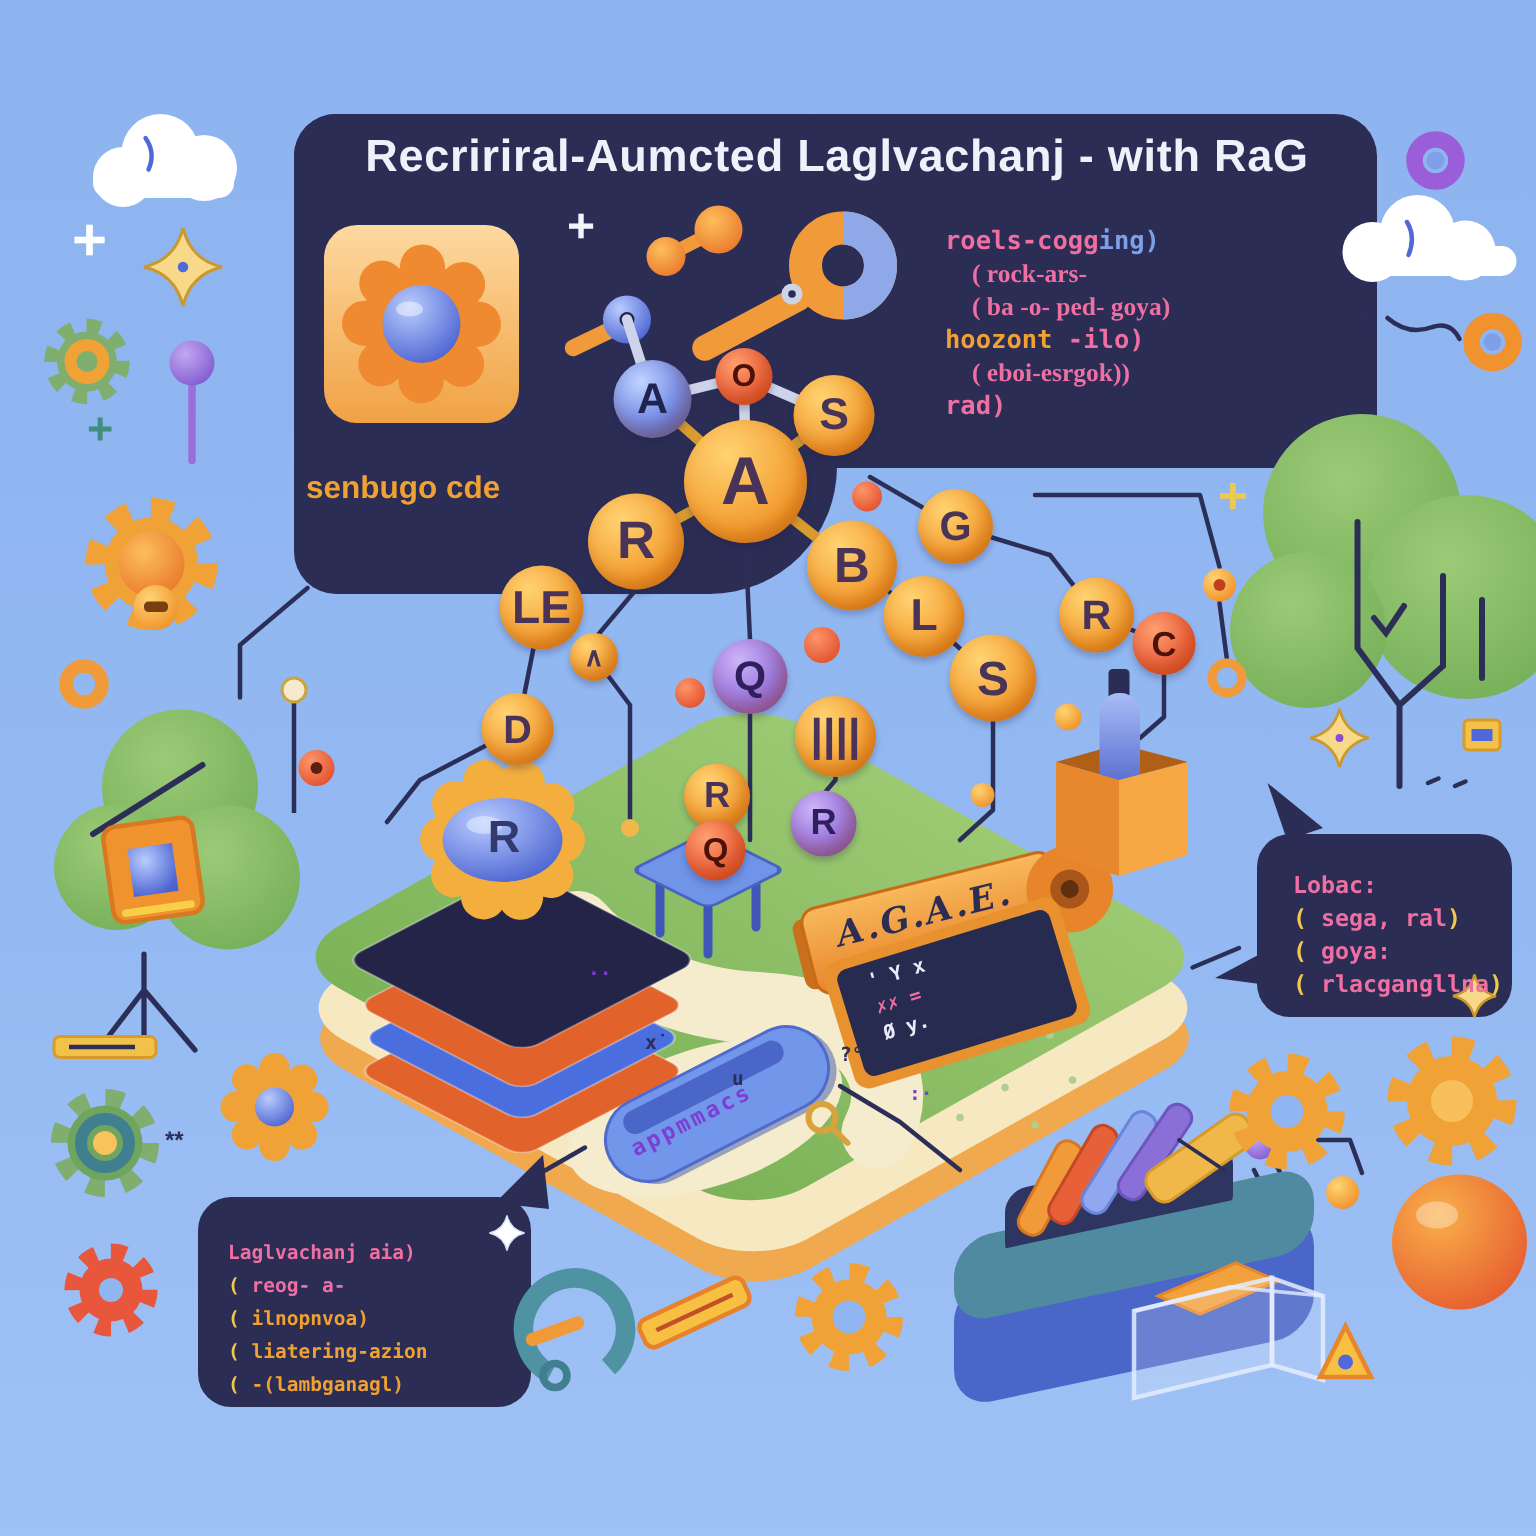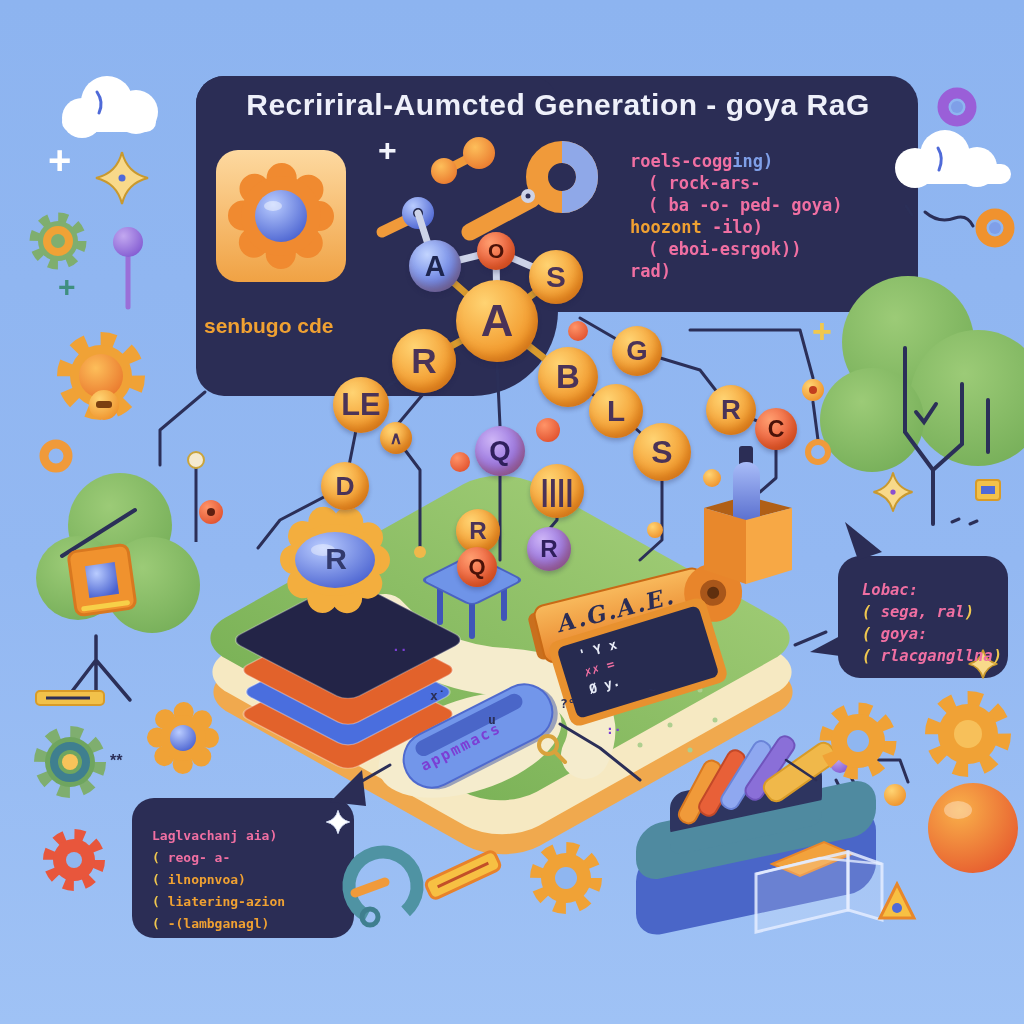--- a/index.html
+++ b/index.html
@@ -10,21 +10,21 @@
   #svgdeco{position:absolute;left:0;top:0;z-index:1;}
   .txt{position:absolute;z-index:4;}
   .code{font-family:"DejaVu Sans Mono",monospace;font-weight:bold;}
   [data-color="pink"]{color:#f06fa2;margin-top:28px;}
   [data-color="orange"]{color:#f0a132;}
   [data-color="blue"]{color:#7f9fe8;text-align:right;}
   [data-color="yellow"]{color:#f0c84f;}
   [data-color="white"]{color:#e8ecf8;}
   [data-color="pinkc"]{color:#f06fa2;}
   .codeline{height:22px;white-space:pre;}
-  .ind{padding-left:18px;}
+  .ind{padding-left:18px;font-family:Liberation Serif, serif;}
   .node{position:absolute;border-radius:50%;display:flex;align-items:center;justify-content:center;
     font-family:"Liberation Sans",sans-serif;font-weight:bold;color:#4a3358;z-index:3;
     left:calc(1px*(var(--x) - var(--r)));top:calc(1px*(var(--y) - var(--r)));
     width:calc(2px*var(--r));height:calc(2px*var(--r));font-size:calc(1.1px*var(--r));
     background:radial-gradient(circle at 35% 28%,#ffd372,#f2992c 68%,#e07c1e);
     box-shadow:inset -4px -6px 10px rgba(160,70,0,.35),0 3px 4px rgba(30,30,70,.25);}
   .node.blue{background:radial-gradient(circle at 35% 28%,#c2d4ff,#5a74de 70%,#3c50c0);color:#1e2650;}
   .node.red{background:radial-gradient(circle at 35% 28%,#ff9e6f,#e85534 70%,#cc3f22);color:#4a1208;}
   .node.purple{background:radial-gradient(circle at 35% 28%,#cdb4f6,#8a64d8 70%,#6f4cc0);color:#2f1f5c;}
   .glyph{position:absolute;z-index:4;font-family:"DejaVu Sans Mono",monospace;font-weight:bold;
@@ -406,42 +406,42 @@
         <circle r="14" fill="#f7c05a"></circle>
     </g>
     <g transform="translate(983,664) scale(0.55)">
       <path d="M0,-26 Q5,-5 26,0 Q5,5 0,26 Q-5,5 -26,0 Q-5,-5 0,-26" fill="#f8d98a" stroke="#c9992e" stroke-width="3"></path>
     </g>
     <g transform="translate(338,822) scale(0.45)">
       <path d="M0,-26 Q5,-5 26,0 Q5,5 0,26 Q-5,5 -26,0 Q-5,-5 0,-26" fill="#ffffff" stroke="#d8e2f8" stroke-width="2"></path>
     </g>
   </svg>
 
-  <div class="txt" style="left:210px;top:88px;width:696px;text-align:center;font-size:30px;font-weight:bold;color:#eef0fa;letter-spacing:0.5px;">Recririral-Aumcted Generation - goya RaG</div>
+  <div class="txt" style="left:210px;top:88px;width:696px;text-align:center;font-size:30px;font-weight:bold;color:#eef0fa;letter-spacing:0.5px;">Recririral-Aumcted Laglvachanj - with RaG</div>
 
   <div class="txt" style="left:378px;top:132px;font-size:32px;font-weight:bold;color:#f2f4fc;">+</div>
   <div class="txt" style="left:48px;top:138px;font-size:40px;font-weight:bold;color:#ffffff;">+</div>
   <div class="txt" style="left:58px;top:270px;font-size:30px;font-weight:bold;color:#3f8f7f;">+</div>
   <div class="txt" style="left:812px;top:312px;font-size:34px;font-weight:bold;color:#f0c84f;">+</div>
   <div class="txt" style="left:110px;top:752px;font-size:16px;font-weight:bold;color:#2b2f58;">**</div>
 
   <div class="txt code" style="left:630px;top:150px;font-size:17px;line-height:22px;">
     <div class="codeline"><span data-color="pink">roels-cogg</span><span data-color="blue">ing)</span></div>
     <div class="codeline ind"><span data-color="pink">( rock-ars-</span></div>
     <div class="codeline ind"><span data-color="pink">( ba -o- ped- goya)</span></div>
     <div class="codeline"><span data-color="orange">hoozont</span><span data-color="pink"> -ilo)</span></div>
     <div class="codeline ind"><span data-color="pink">( eboi-esrgok))</span></div>
     <div class="codeline"><span data-color="pink">rad)</span></div>
   </div>
 
   <div class="txt" style="left:204px;top:312px;font-size:21px;font-weight:bold;color:#f0a132;line-height:27px;">
     <div>senbugo cde</div>
   </div>
 
-  <div class="txt code" style="left:862px;top:578px;font-size:15.5px;line-height:24px;font-style:italic;">
+  <div class="txt code" style="left:862px;top:578px;font-size:15.5px;line-height:24px;">
     <div class="codeline"><span data-color="pink">Lobac:</span></div>
     <div class="codeline"><span data-color="yellow">( </span><span data-color="pink">sega, ral</span><span data-color="yellow">)</span></div>
     <div class="codeline"><span data-color="yellow">( </span><span data-color="pink">goya:</span></div>
     <div class="codeline"><span data-color="yellow">( </span><span data-color="pink">rlacgangllna</span><span data-color="yellow">)</span></div>
   </div>
 
   <div class="txt code" style="left:152px;top:824px;font-size:13px;line-height:23.5px;">
     <div class="codeline"><span data-color="pink">Laglvachanj aia)</span></div>
     <div class="codeline"><span data-color="yellow">( </span><span data-color="pink">reog- a-</span></div>
     <div class="codeline"><span data-color="yellow">( </span><span data-color="orange">ilnopnvoa)</span></div>

